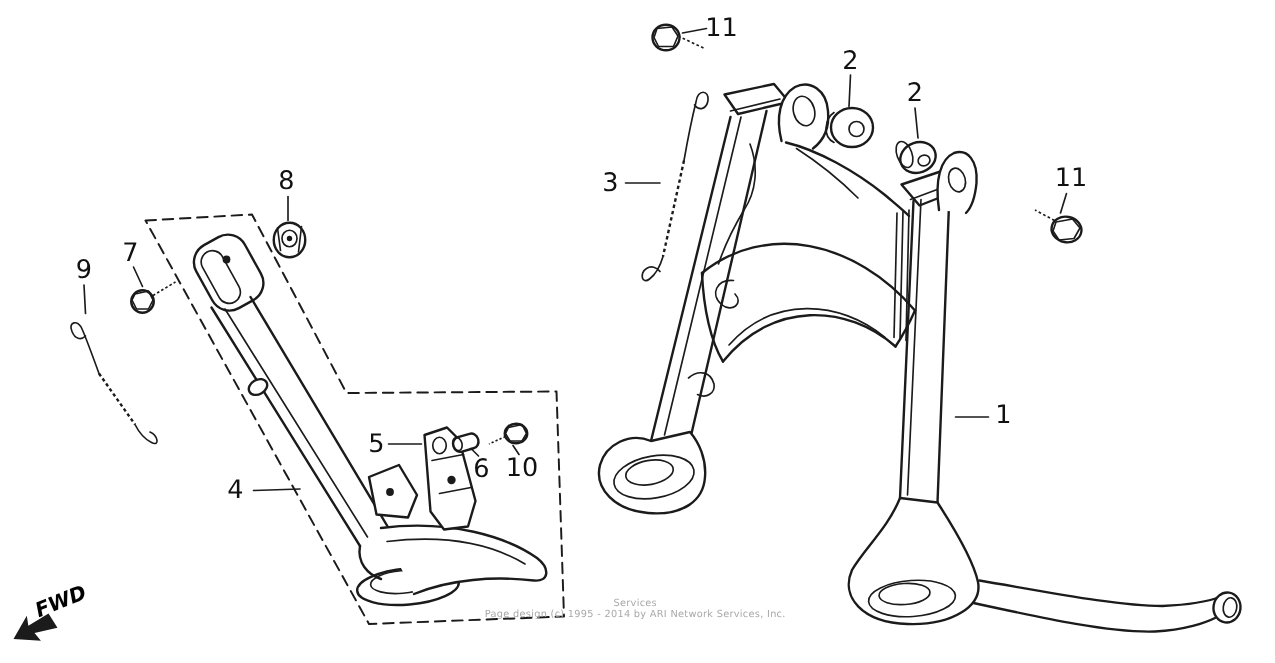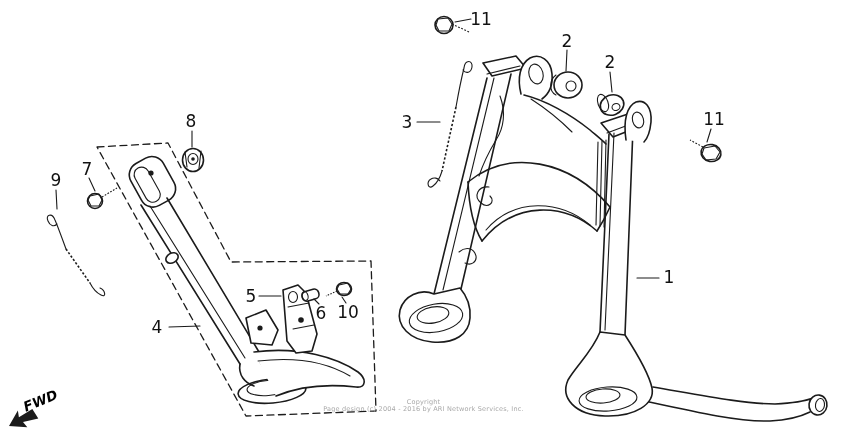--- a/index.html
+++ b/index.html
@@ -222,16 +222,16 @@
       <text class="callout" x="714" y="119">11</text>
     </g>
 
     <g transform="translate(9,426) rotate(-22)">
       <path class="solid" d="M 0,0 L 14,-11 L 12.5,-4.5 L 28,-7 L 30,4 L 14.5,1.5 L 16.5,8 Z"></path>
       <text class="fwd-text" x="21" y="-7">FWD</text>
     </g>
   </svg>
 
   <div class="copyright">
-    <div>Copyright</div>
-    <div>Page design (c) 2004 - 2016 by ARI Network Services, Inc.</div>
+    <div>Services</div>
+    <div>Page design (c) 1995 - 2014 by ARI Network Services, Inc.</div>
   </div>
 </div>
 
 </body></html>

